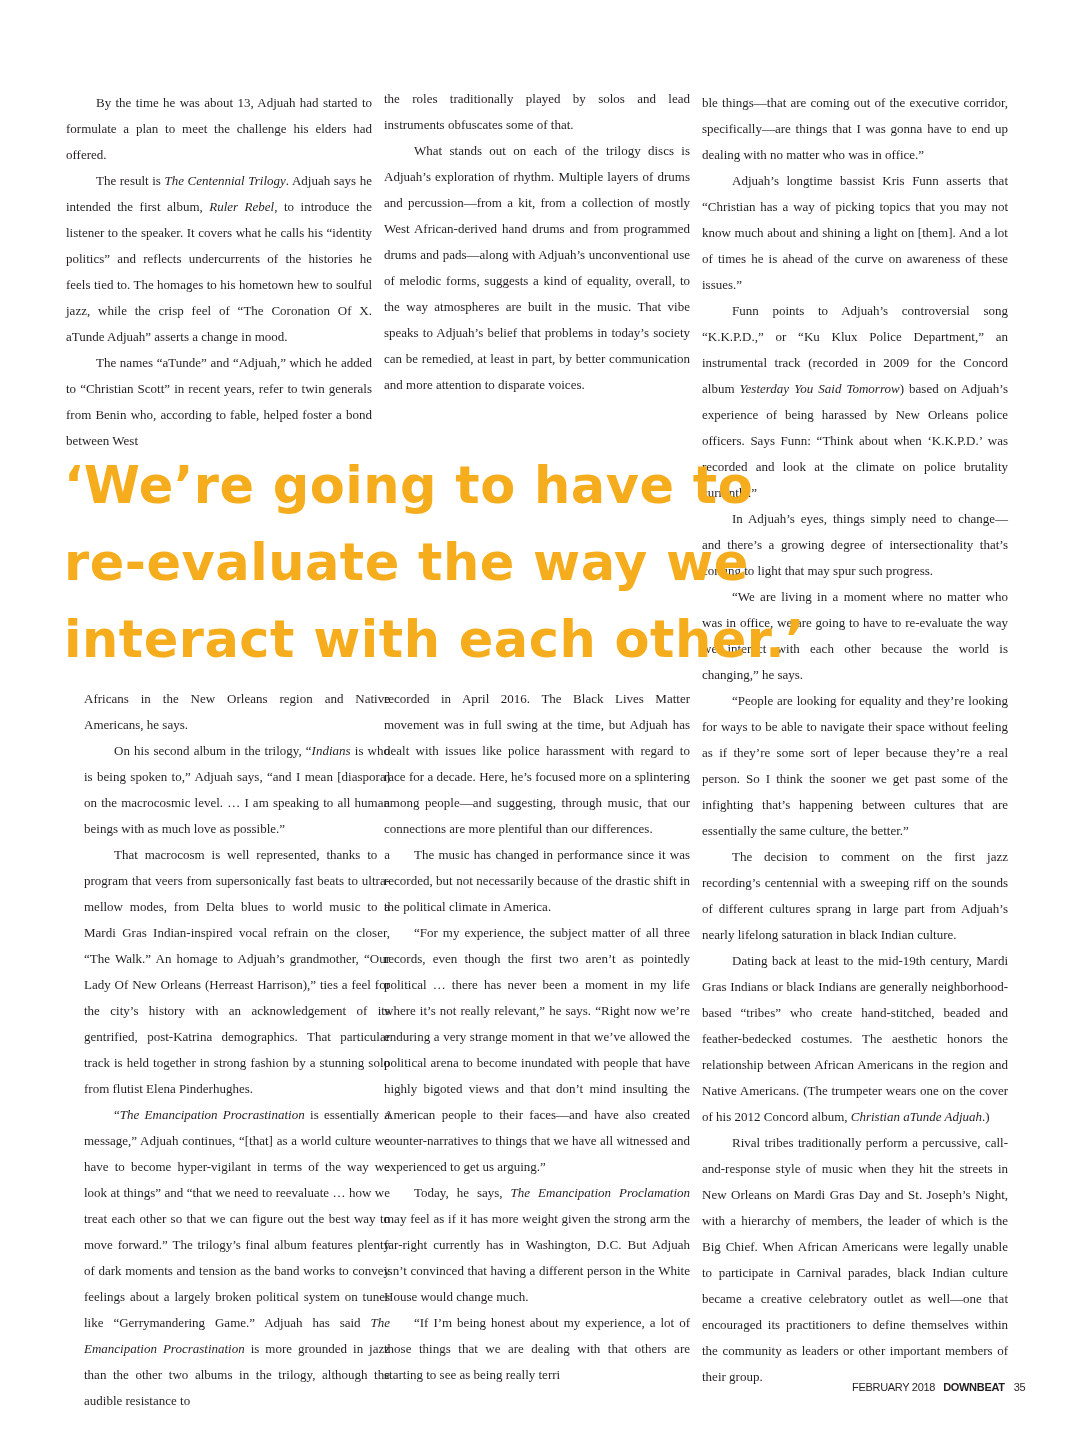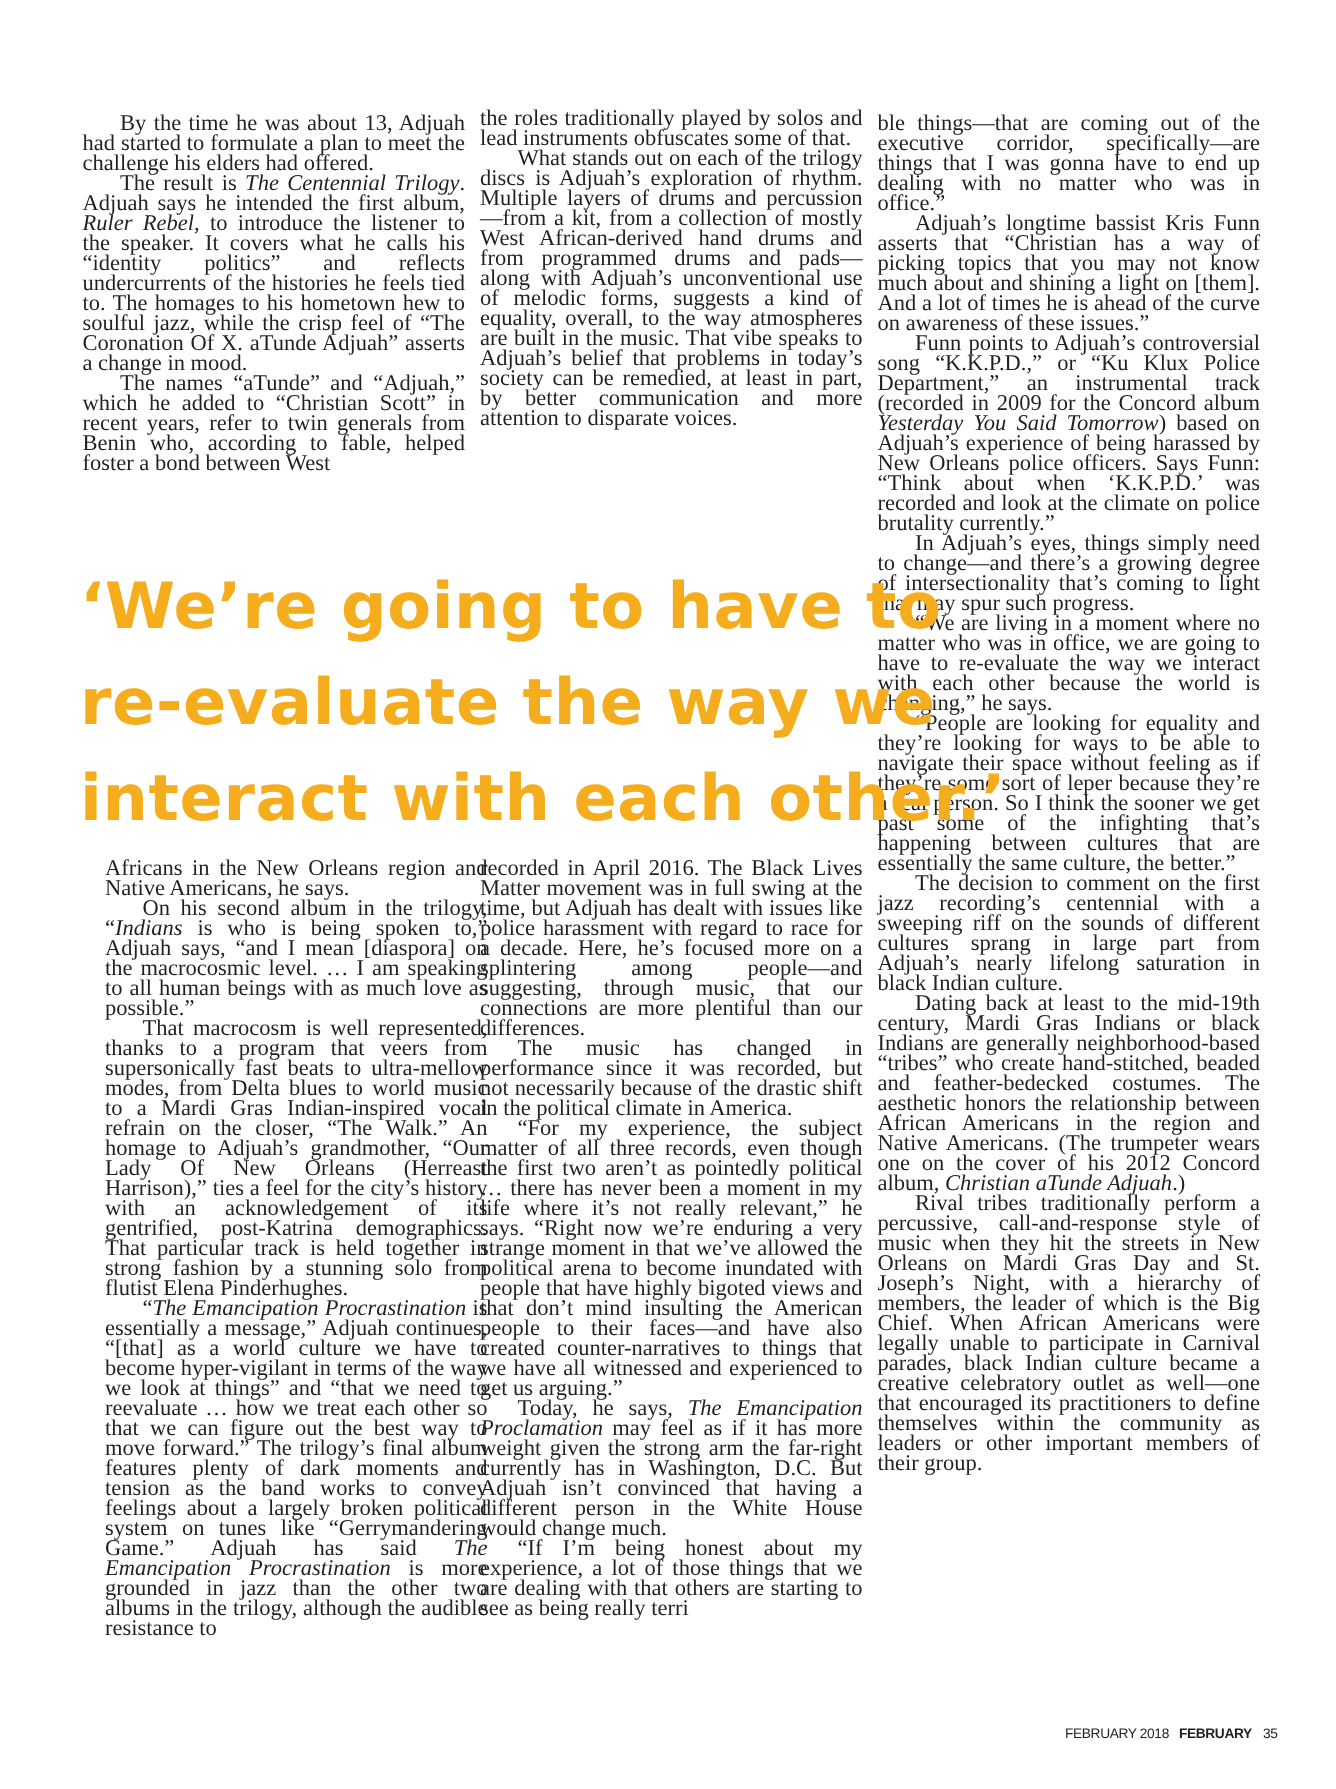--- a/index.html
+++ b/index.html
@@ -1,18 +1,18 @@
 <!DOCTYPE html>
 <html><head>
 <meta charset="utf-8">
 <style>
   html, body { margin: 0; padding: 0; background: #ffffff; }
   body { width: 1069px; height: 1431px; position: relative; overflow: hidden;
          font-family: "Liberation Serif", "DejaVu Serif", serif; color: #231f20; }
-  .col { position: absolute; width: 306px; font-size: 18px; line-height: 16px;
+  .col { position: absolute; width: 306px; font-size: 13px; line-height: 26px;
          text-align: justify; hyphens: manual; }
   .col p { margin: 0; text-indent: 0; }
   .col p.indent { text-indent: 30px; }
   .col em { font-style: italic; }
   #col1a { left: 66px;  top: 90px; }
   #col2a { left: 384px; top: 86px; }
   #col3  { left: 702px; top: 90px; }
   #col1b { left: 84px;  top: 686px; }
   #col2b { left: 384px; top: 686px; }
   .pullquote { position: absolute; left: 64px; top: 447px; width: 640px;
@@ -62,14 +62,14 @@
   </div>
 <div class="col" id="col2b">
     <p><span>recorded in April 2016. The Black Lives Matter movement was in full swing at the time, but Adjuah has dealt with issues like police harassment with regard to race for a decade. Here, he’s focused more on a splintering among people—and suggesting, through music, that our connections are more plenti­ful than our differences.</span></p>
     <p class="indent"><span>The music has changed in performance since it was recorded, but not necessarily because of the drastic shift in the political cli­mate in America.</span></p>
     <p class="indent"><span>“For my experience, the subject matter of all three records, even though the first two aren’t as pointedly political … there has never been a moment in my life where it’s not real­ly relevant,” he says. “Right now we’re enduring a very strange moment in that we’ve allowed the political arena to become inundated with people that have highly bigoted views and that don’t mind insulting the American people to their faces—and have also created counter-nar­ratives to things that we have all witnessed and experienced to get us arguing.”</span></p>
     <p class="indent"><span>Today, he says, </span><em>The Emancipation Proclamation</em><span> may feel as if it has more weight given the strong arm the far-right currently has in Washington, D.C. But Adjuah isn’t con­vinced that having a different person in the White House would change much.</span></p>
     <p class="indent"><span>“If I’m being honest about my experience, a lot of those things that we are dealing with that others are starting to see as being really terri­</span></p>
   </div>
 
 <div class="folio">
-  <span>FEBRUARY 2018</span><span class="mag">FEBRUARY</span><span class="pg">35</span>
+  <span>FEBRUARY 2018</span><span class="mag">DOWNBEAT</span><span class="pg">35</span>
 </div>
 
 </body></html>

